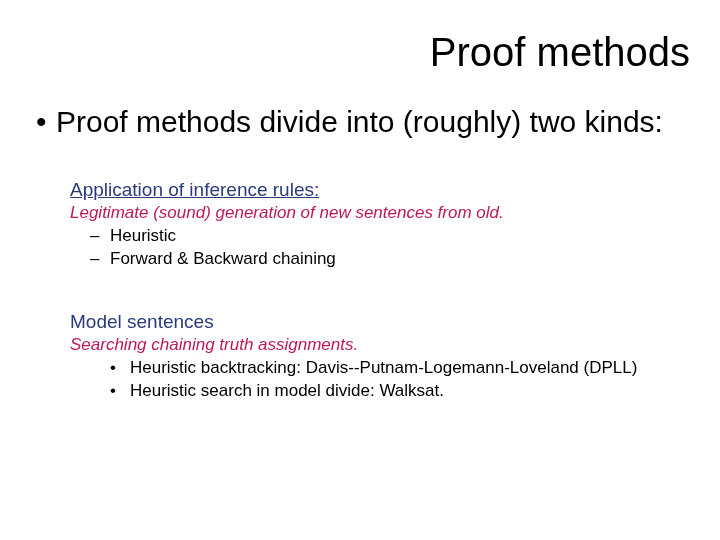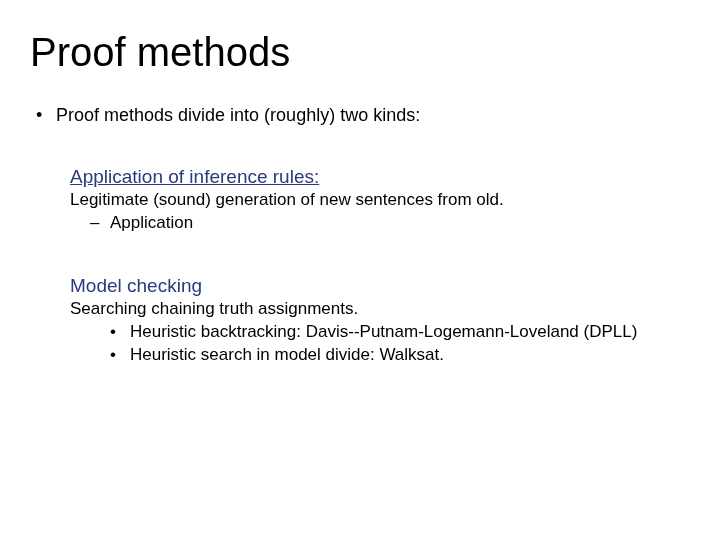--- a/index.html
+++ b/index.html
@@ -13,26 +13,26 @@
   }
   .slide {
     width: 720px;
     height: 540px;
     position: relative;
     box-sizing: border-box;
     padding: 20px 30px 30px 30px;
   }
   .title {
     font-size: 40px;
-    text-align: left;
+    text-align: right;
     margin: 10px 0 30px 0;
     font-weight: normal;
   }
   .top-bullet {
-    font-size: 18px;
+    font-size: 30px;
     margin: 0 0 28px 0;
     padding-left: 6px;
   }
   .top-bullet .bullet-dot {
     display: inline-block;
     width: 20px;
     text-align: left;
   }
   .section {
     margin-left: 40px;
@@ -43,22 +43,23 @@
     font-size: 19px;
     color: #2a3a7a;
     margin: 0 0 2px 0;
     font-weight: normal;
   }
   .underline {
     text-decoration: underline;
   }
   .section-sub {
     font-size: 17px;
-    color: #000000;
+    color: #be185d;
     margin: 0 0 2px 0;
+    font-style: italic;
   }
   .sub-list {
     margin: 0;
     padding: 0 0 0 20px;
     font-size: 17px;
     color: #000000;
   }
   .sub-list .item {
     margin: 0;
     line-height: 1.35;
@@ -80,26 +81,27 @@
   <h1 class="title">Proof methods</h1>
 
   <div class="top-bullet">
     <span class="bullet-dot">•</span><span>Proof methods divide into (roughly) two kinds:</span>
   </div>
 
   <div class="section">
     <div class="section-heading underline">Application of inference rules:</div>
     <div class="section-sub">Legitimate (sound) generation of new sentences from old.</div>
     <div class="sub-list">
-      <div class="item"><span class="dash">–</span><span>Application</span></div>
+      <div class="item"><span class="dash">–</span><span>Heuristic</span></div>
+      <div class="item"><span class="dash">–</span><span>Forward &amp; Backward chaining</span></div>
     </div>
   </div>
 
   <div class="section">
-    <div class="section-heading">Model checking</div>
+    <div class="section-heading">Model sentences</div>
     <div class="section-sub">Searching chaining truth assignments.</div>
     <div class="sub-list" style="padding-left:40px;">
       <div class="item"><span class="dot">•</span><span>Heuristic backtracking: Davis--Putnam-Logemann-Loveland (DPLL)</span></div>
       <div class="item"><span class="dot">•</span><span>Heuristic search in model divide: Walksat.</span></div>
     </div>
   </div>
 
 </div>
 
 </body></html>

